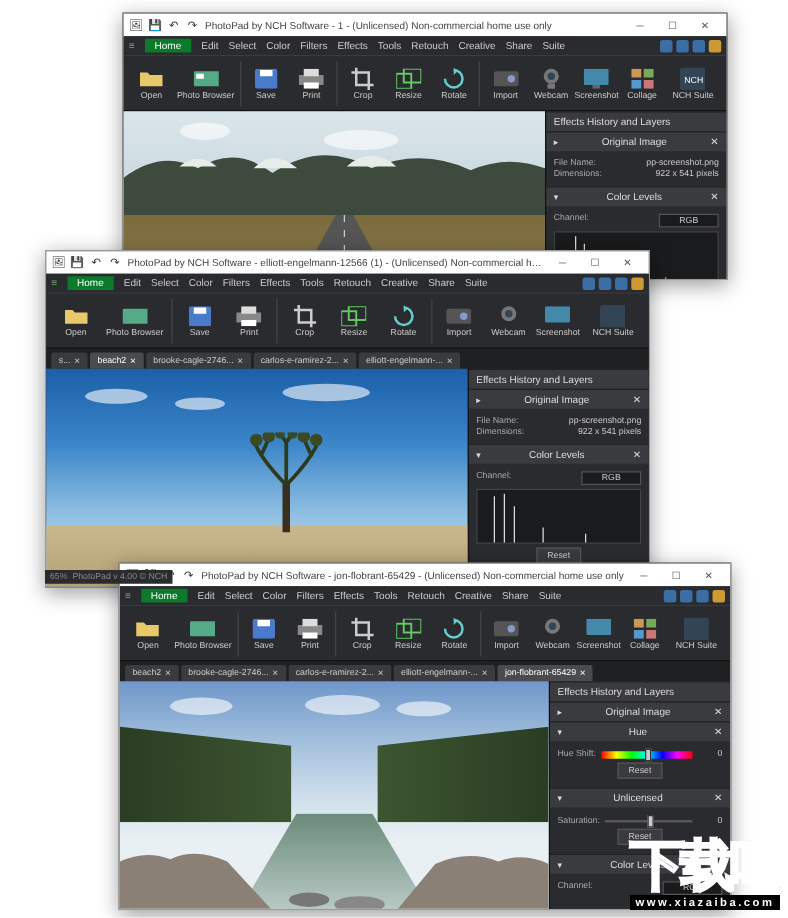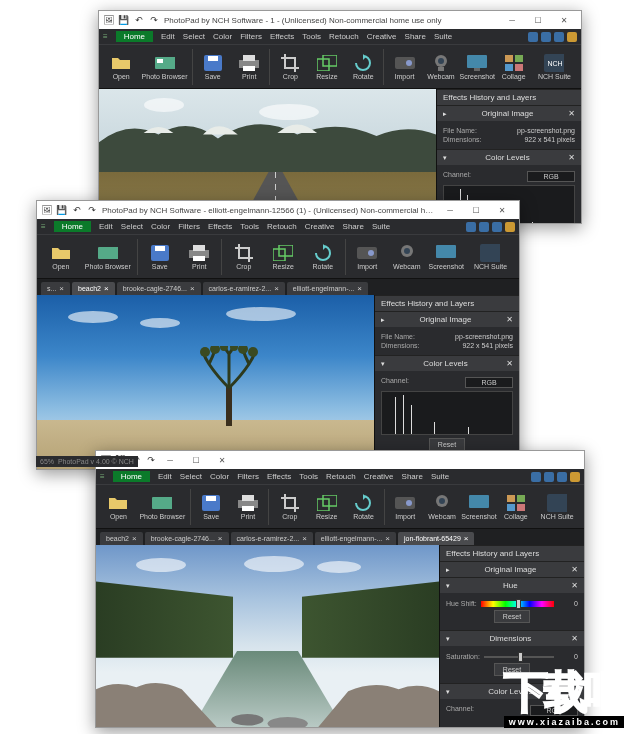--- a/index.html
+++ b/index.html
@@ -78,21 +78,21 @@
 .river { position: absolute; bottom: 0; left: 28%; right: 28%; height: 42%; background: linear-gradient(#6a8a7a, #b8c9c4); clip-path: polygon(30% 0, 70% 0, 100% 100%, 0 100%); }
 .forest-l { position: absolute; bottom: 38%; left: 0; width: 40%; height: 42%; background: linear-gradient(90deg, #2a3d23, #3d5530); clip-path: polygon(0 0, 100% 20%, 100% 100%, 0 100%); }
 .forest-r { position: absolute; bottom: 38%; right: 0; width: 40%; height: 42%; background: linear-gradient(-90deg, #2a3d23, #3d5530); clip-path: polygon(0 20%, 100% 0, 100% 100%, 0 100%); }
 .rocks { position: absolute; bottom: 0; left: 0; right: 0; height: 42%; }
 
 .clouds { position: absolute; top: 5%; left: 5%; right: 10%; height: 20%; opacity: .6; }
 .cloud { position: absolute; background: #fff; border-radius: 50%; }
 
 
 .watermark { position: absolute; right: 6px; bottom: 6px; font-size: 44px; font-weight: 900; color: #000; -webkit-text-stroke: 2px #fff; font-family: "Microsoft YaHei", sans-serif; letter-spacing: -4px; z-index: 50; }
-.watermark .sub { display: block; font-size: 9px; -webkit-text-stroke: 0; color: #fff; background: #000; padding: 1px 4px; letter-spacing: 2px; text-align: right; margin-top: -6px; }
+.watermark .sub { display: block; font-size: 9px; -webkit-text-stroke: 0; color: #fff; background: #000; padding: 1px 4px; letter-spacing: 2px; text-align: center; margin-top: -6px; }
 
 svg { display: block; }
 </style>
 </head>
 <body>
 
 <div class="appwin" style="left:98px; top:10px; width:484px; height:214px;">
   <div class="titlebar">
     <div class="tb-icons">
       <span class="tb-ic">🖼</span>
@@ -527,20 +527,21 @@
 </div>
 
 <div class="appwin" style="left:95px; top:450px; width:490px; height:278px;">
   <div class="titlebar">
     <div class="tb-icons">
         <span class="tb-ic">🖼</span>
         <span class="tb-ic">💾</span>
         <span class="tb-ic">↶</span>
         <span class="tb-ic">↷</span>
       </div>
+    <div class="title"><span>PhotoPad by NCH Software</span> - <span>jon-flobrant-65429 - (Unlicensed) Non-commercial home use only</span></div>
     <div class="wctrl">
         <div>─</div>
         <div>☐</div>
         <div class="close">✕</div>
       </div>
   </div>
   <div class="menubar">
     <span style="color:#7a7">≡</span>
     <span class="home">Home</span>
     <span class="mi">Edit</span>
@@ -731,21 +732,21 @@
           <div class="slider-track">
               <div class="hue-grad"></div>
               <div class="thumb" style="left:48%"></div>
             </div>
           <span class="nval">0</span>
         </div>
         <button class="btn">Reset</button>
       </div>
       <div class="panel-hd">
           <span class="arrow">▾</span>
-          <span>Dimensions</span>
+          <span>Unlicensed</span>
           <span>✕</span>
         </div>
       <div class="panel-body">
         <div class="slider-row">
           <span>Saturation:</span>
           <div class="slider-track">
               <div class="plain-track"></div>
               <div class="thumb" style="left:48%"></div>
             </div>
           <span class="nval">0</span>

